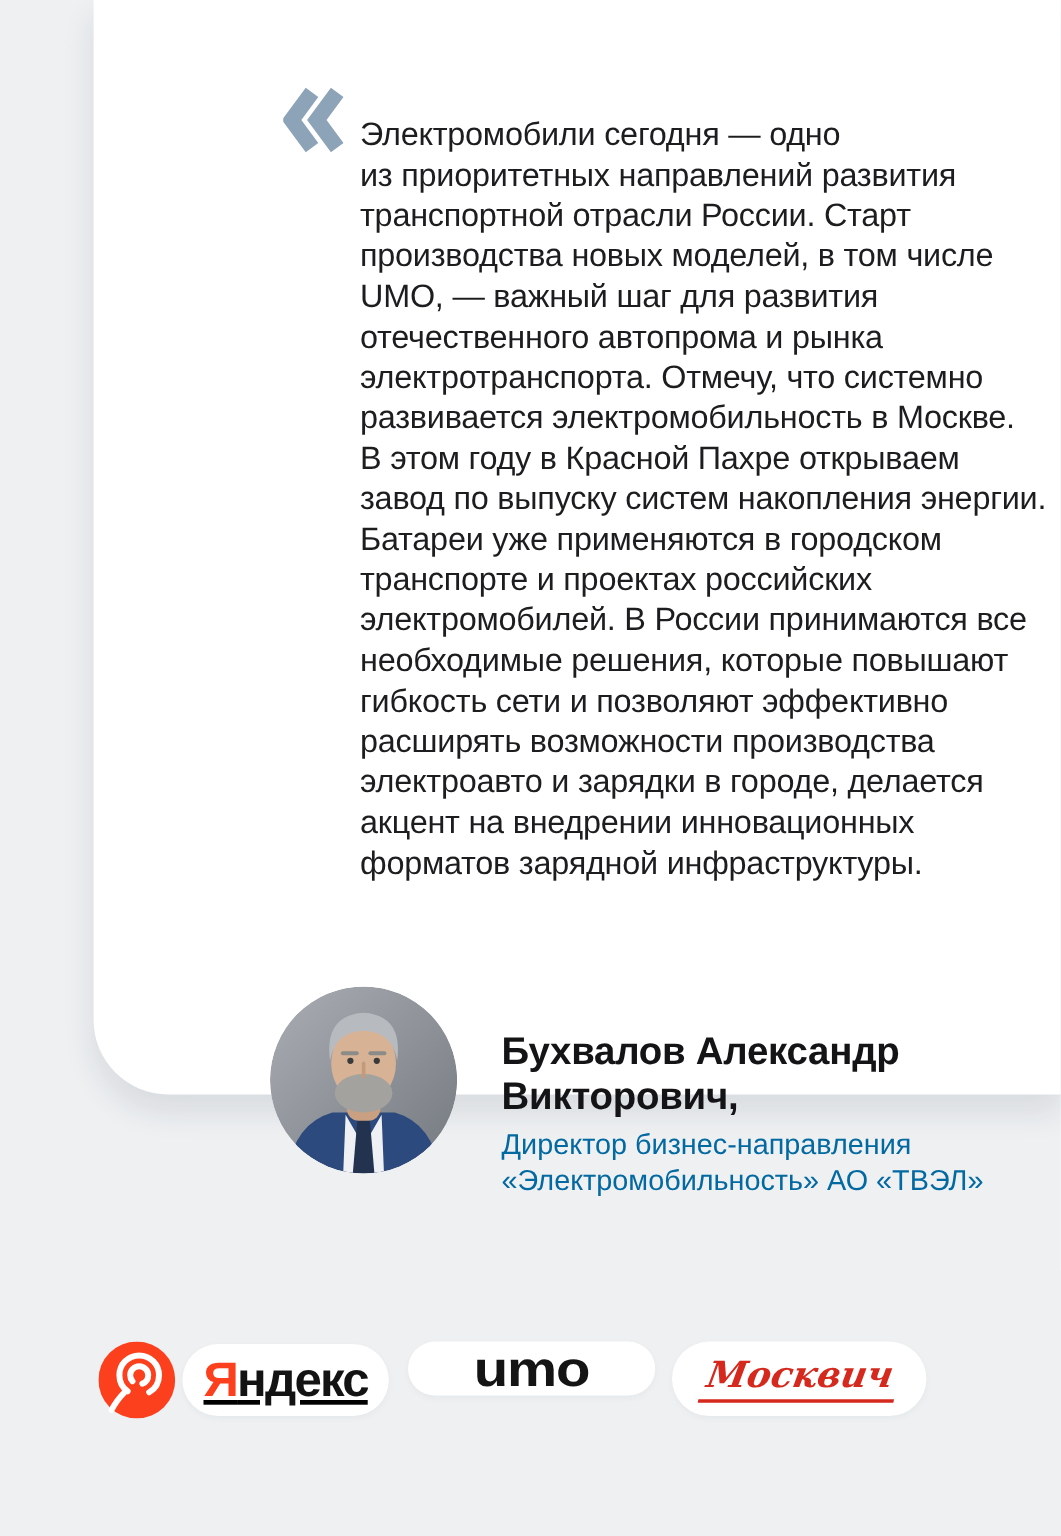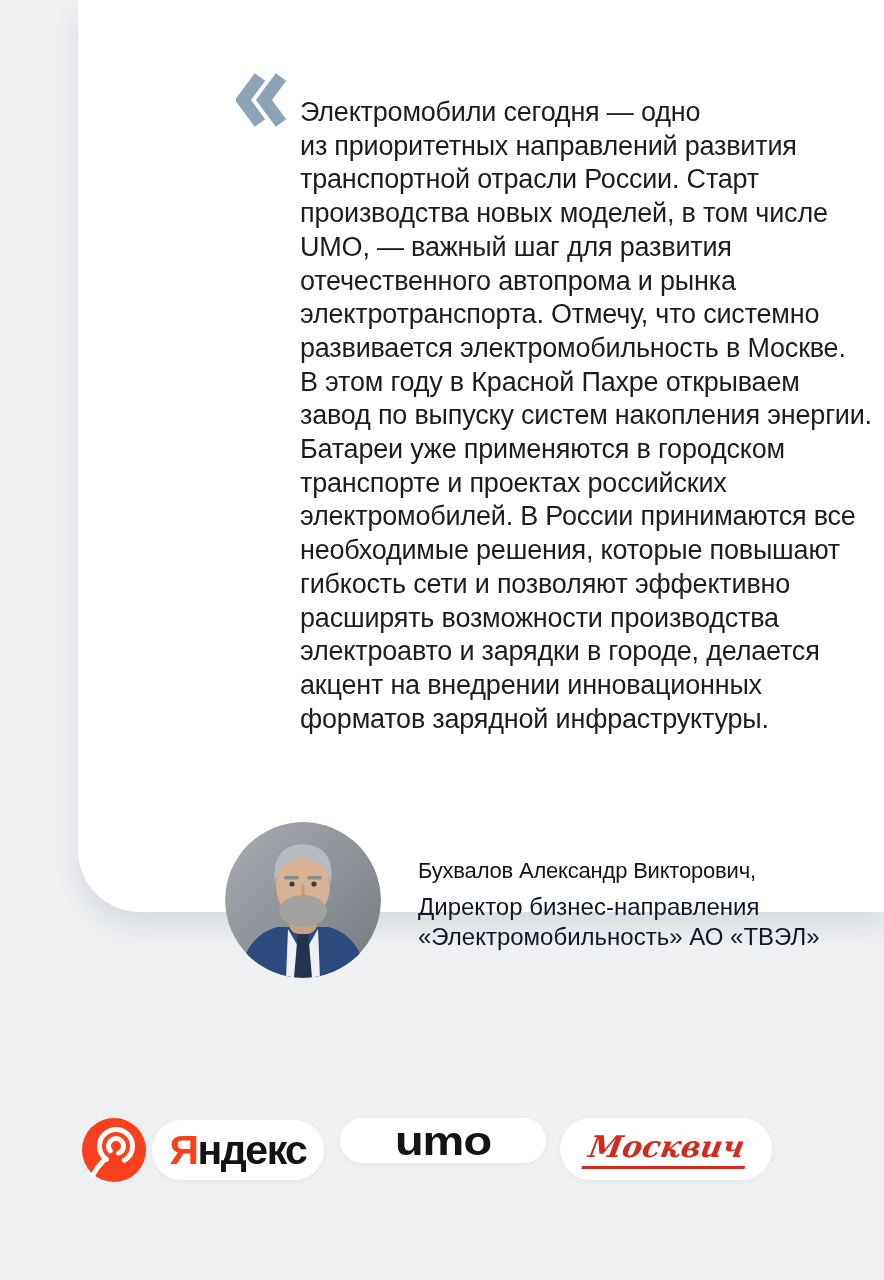--- a/index.html
+++ b/index.html
@@ -38,47 +38,47 @@
     left:147px; top:822px;
     width:156px; height:156px;
     border-radius:50%;
     overflow:hidden;
   }
   .author {
     position:absolute;
     left:340px; top:858px;
   }
   .author-name {
-    font-size:22px;
-    font-weight:normal;
+    font-size:32px;
+    font-weight:bold;
     color:#141416;
     letter-spacing:-0.2px;
     margin-bottom:8px;
   }
   .author-title {
     font-size:24px;
     line-height:30px;
-    color:#0f172a;
+    color:#0369a1;
     white-space:pre-line;
   }
   .yandex-badge {
     position:absolute;
     left:82px; top:1118px;
     width:64px; height:64px;
   }
   .pill {
     position:absolute;
     background:#ffffff;
     border-radius:32px;
     display:flex;
     align-items:center;
     justify-content:center;
     box-shadow:0 2px 6px rgba(30,40,60,.04);
   }
-  .pill-yandex { left:152px; top:1120px; width:172px; height:60px; }
+  .pill-yandex { left:152px; top:1120px; width:172px; height:60px;text-decoration:underline; }
   .yandex-word {
     font-size:41px;
     font-weight:bold;
     letter-spacing:-1.5px;
     color:#131313;
     transform:scaleY(.98);
   }
   .yandex-word .ya { color:#fc3f1d; }
   .pill-umo { left:340px; top:1118px; width:206px; height:45px; }
   .umo-word {

